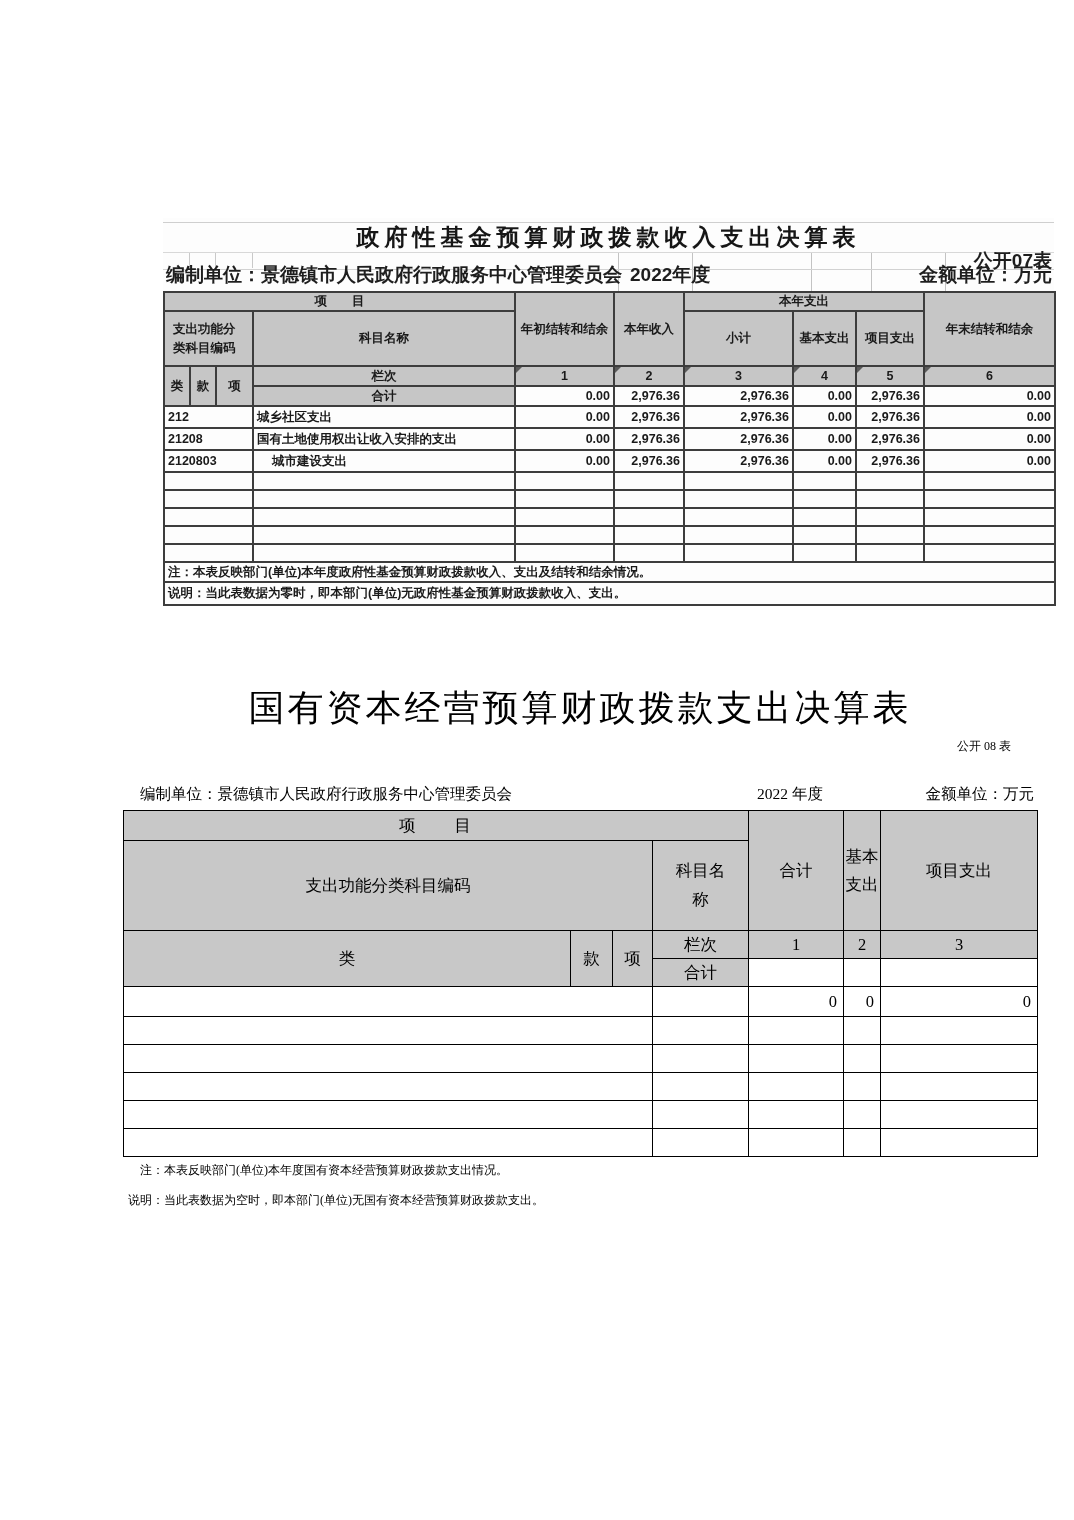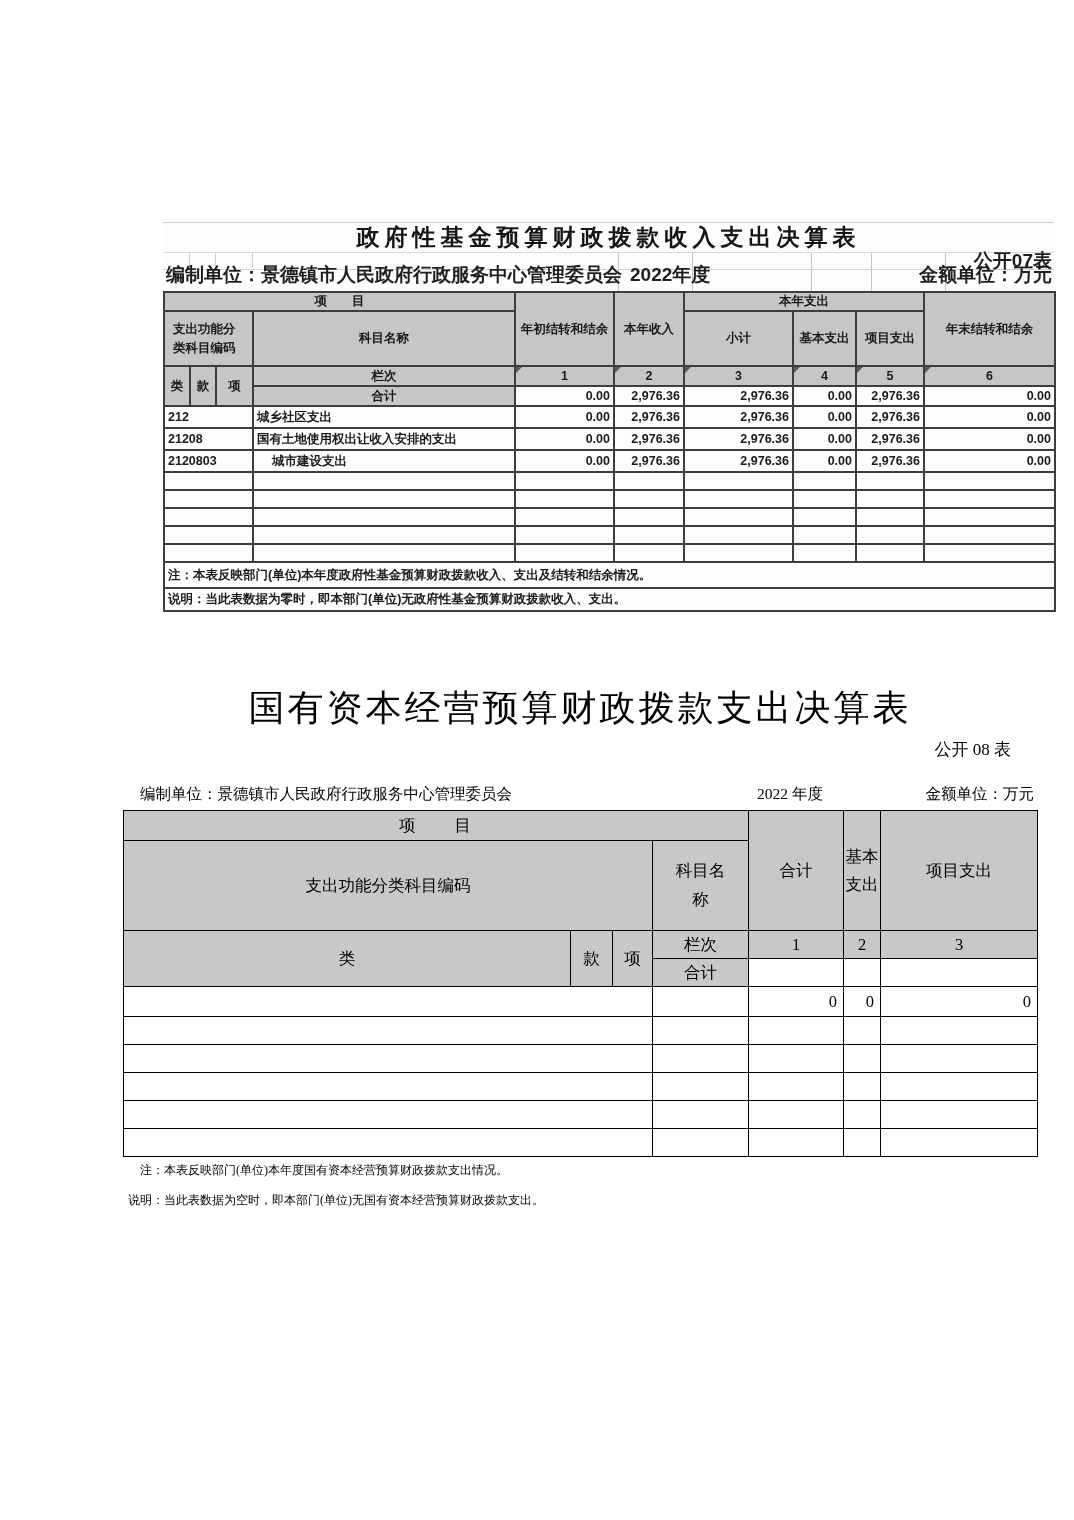--- a/index.html
+++ b/index.html
@@ -27,27 +27,27 @@
   table.t1g td.codegrp{white-space:normal;text-align:left;padding:0 8px;line-height:1.5;}
   table.t1g td.num{text-align:right;font-weight:600;}
   table.t1g td.code{text-align:left;}
   table.t1g td.name{text-align:left;}
   table.t1g td.name-ind{padding-left:18px;}
   table.t1g td.colnum{position:relative;}
   table.t1g td.colnum:before{content:"";position:absolute;left:0;top:0;
         border:3px solid transparent;border-left-color:#5a5a5a;border-top-color:#5a5a5a;}
   table.t1g td.notecell{text-align:left;background:#fdfdfd;font-weight:600;}
   tr.t1r1{height:18px;} tr.t1r2{height:55px;} tr.t1r3{height:20px;} tr.t1r4{height:20px;}
-  tr.t1data{height:22px;} tr.t1empty{height:18px;} tr.t1note{height:26px;} tr.t1expl{height:23px;}
+  tr.t1data{height:22px;} tr.t1empty{height:18px;} tr.t1note{height:20px;} tr.t1expl{height:23px;}
 
   
   .t2-title{position:absolute;left:123px;top:684px;width:914px;text-align:center;font-size:36px;
             letter-spacing:3px;font-family:"Liberation Serif",serif;color:#000;white-space:nowrap;}
   .t2-pubcode{position:absolute;left:123px;top:738px;width:914px;box-sizing:border-box;
-              text-align:right;padding-right:26px;font-size:17px;font-family:"Liberation Serif",serif;color:#000;}
+              text-align:right;padding-right:26px;font-size:12px;font-family:"Liberation Serif",serif;color:#000;}
   .t2-meta{position:absolute;left:123px;top:784px;width:914px;height:22px;font-size:15.5px;
            font-family:"Liberation Serif",serif;color:#000;}
   .t2-prep{position:absolute;left:17px;top:0;white-space:nowrap;}
   .t2-year{position:absolute;left:634px;top:0;}
   .t2-unit{position:absolute;right:3px;top:0;}
 
   table.t2g{position:absolute;left:123px;top:810px;width:914px;border-collapse:collapse;
             table-layout:fixed;font-size:16.5px;font-family:"Liberation Serif",serif;color:#000;}
   table.t2g td{border:1px solid #000;padding:0;overflow:hidden;}
   table.t2g td.hd2{background:#c8c8c8;text-align:center;}

